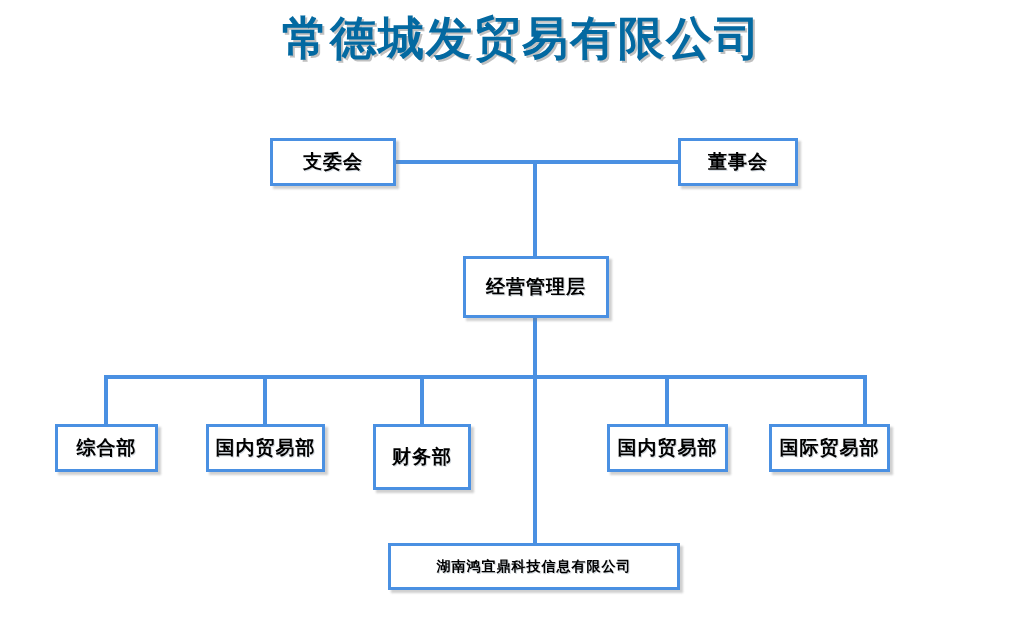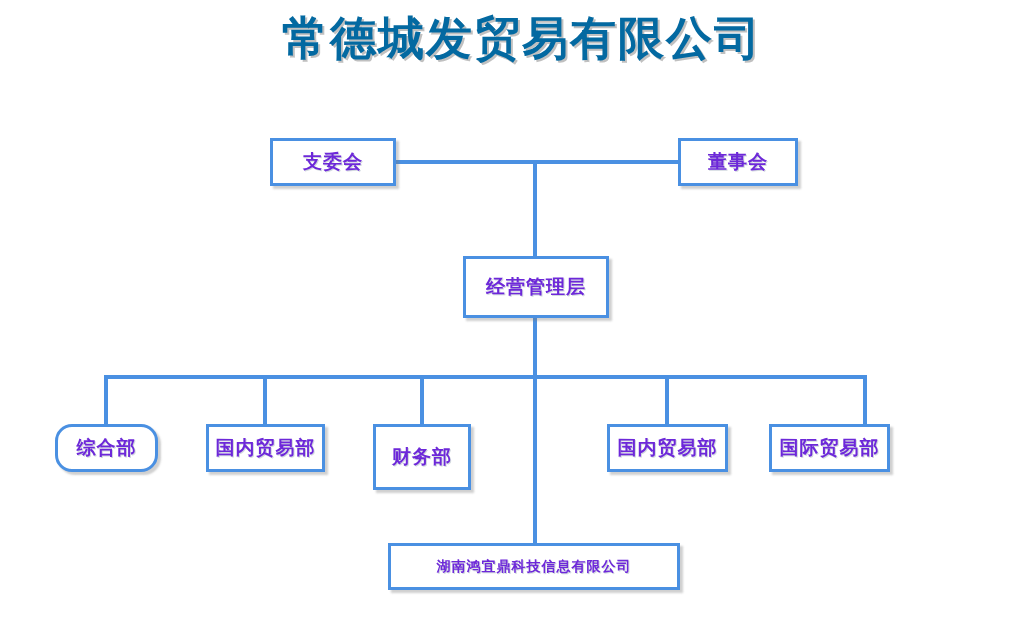--- a/index.html
+++ b/index.html
@@ -35,21 +35,21 @@
 
   
   .node {
     position: absolute;
     box-sizing: border-box;
     background: #ffffff;
     border: 3px solid #4a90e2;
     display: flex;
     align-items: center;
     justify-content: center;
-    color: #6d28d9;
+    color: #000000;
     font-weight: bold;
     font-size: 19px;
     letter-spacing: 1px;
     white-space: nowrap;
     box-shadow: 3px 3px 2px rgba(120,120,120,0.35);
     text-shadow: 1px 1px 0 rgba(180,190,200,0.6);
     z-index: 3;
   }
   .node.wide-text { font-size: 14px; }
 
@@ -84,21 +84,21 @@
   <div class="conn v" style="left:863px; top:375px; height:51px;"></div>
 
   <div class="conn v" style="left:533px; top:375px; height:170px;"></div>
 
   <div class="node" style="left:270px; top:138px; width:126px; height:48px;">支委会</div>
 
   <div class="node" style="left:678px; top:138px; width:120px; height:48px;">董事会</div>
 
   <div class="node" style="left:463px; top:256px; width:146px; height:62px;">经营管理层</div>
 
-  <div class="node" style="left:55px; top:424px; width:103px; height:48px;border-radius:17px;">综合部</div>
+  <div class="node" style="left:55px; top:424px; width:103px; height:48px;">综合部</div>
 
   <div class="node" style="left:206px; top:424px; width:119px; height:48px;">国内贸易部</div>
 
   <div class="node" style="left:373px; top:424px; width:98px; height:66px;">财务部</div>
 
   <div class="node" style="left:607px; top:424px; width:121px; height:48px;">国内贸易部</div>
 
   <div class="node" style="left:769px; top:424px; width:121px; height:48px;">国际贸易部</div>
 
   <div class="node wide-text" style="left:388px; top:543px; width:292px; height:47px;">湖南鸿宜鼎科技信息有限公司</div>

